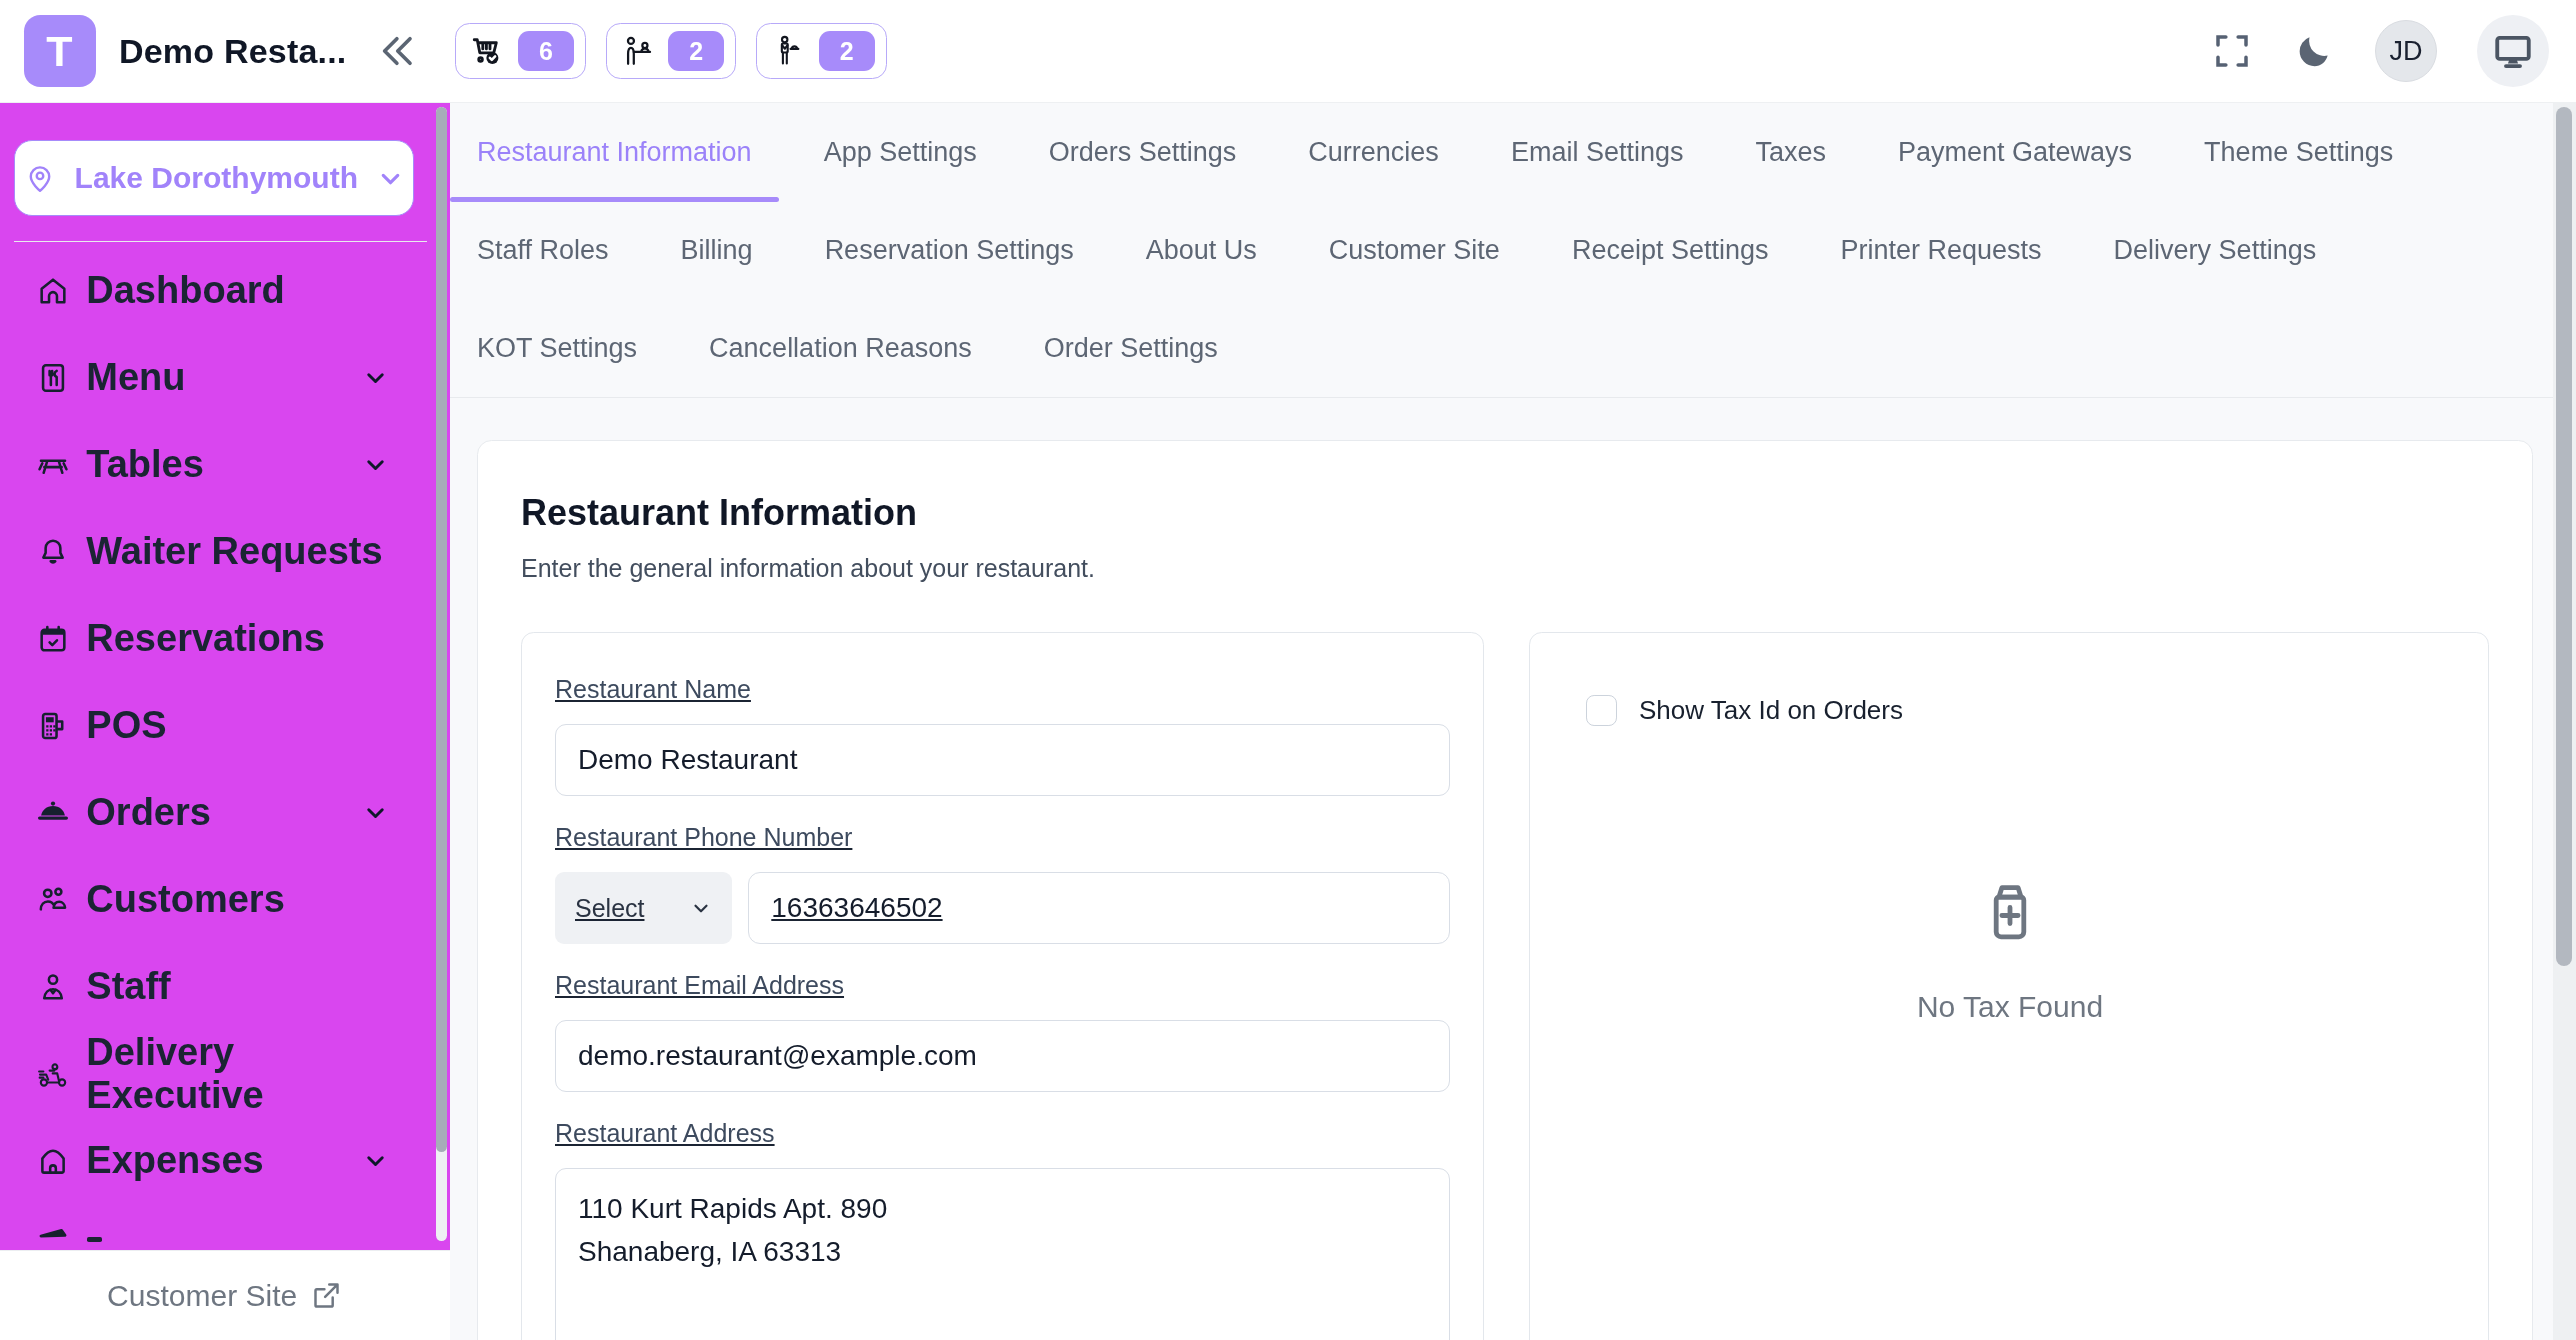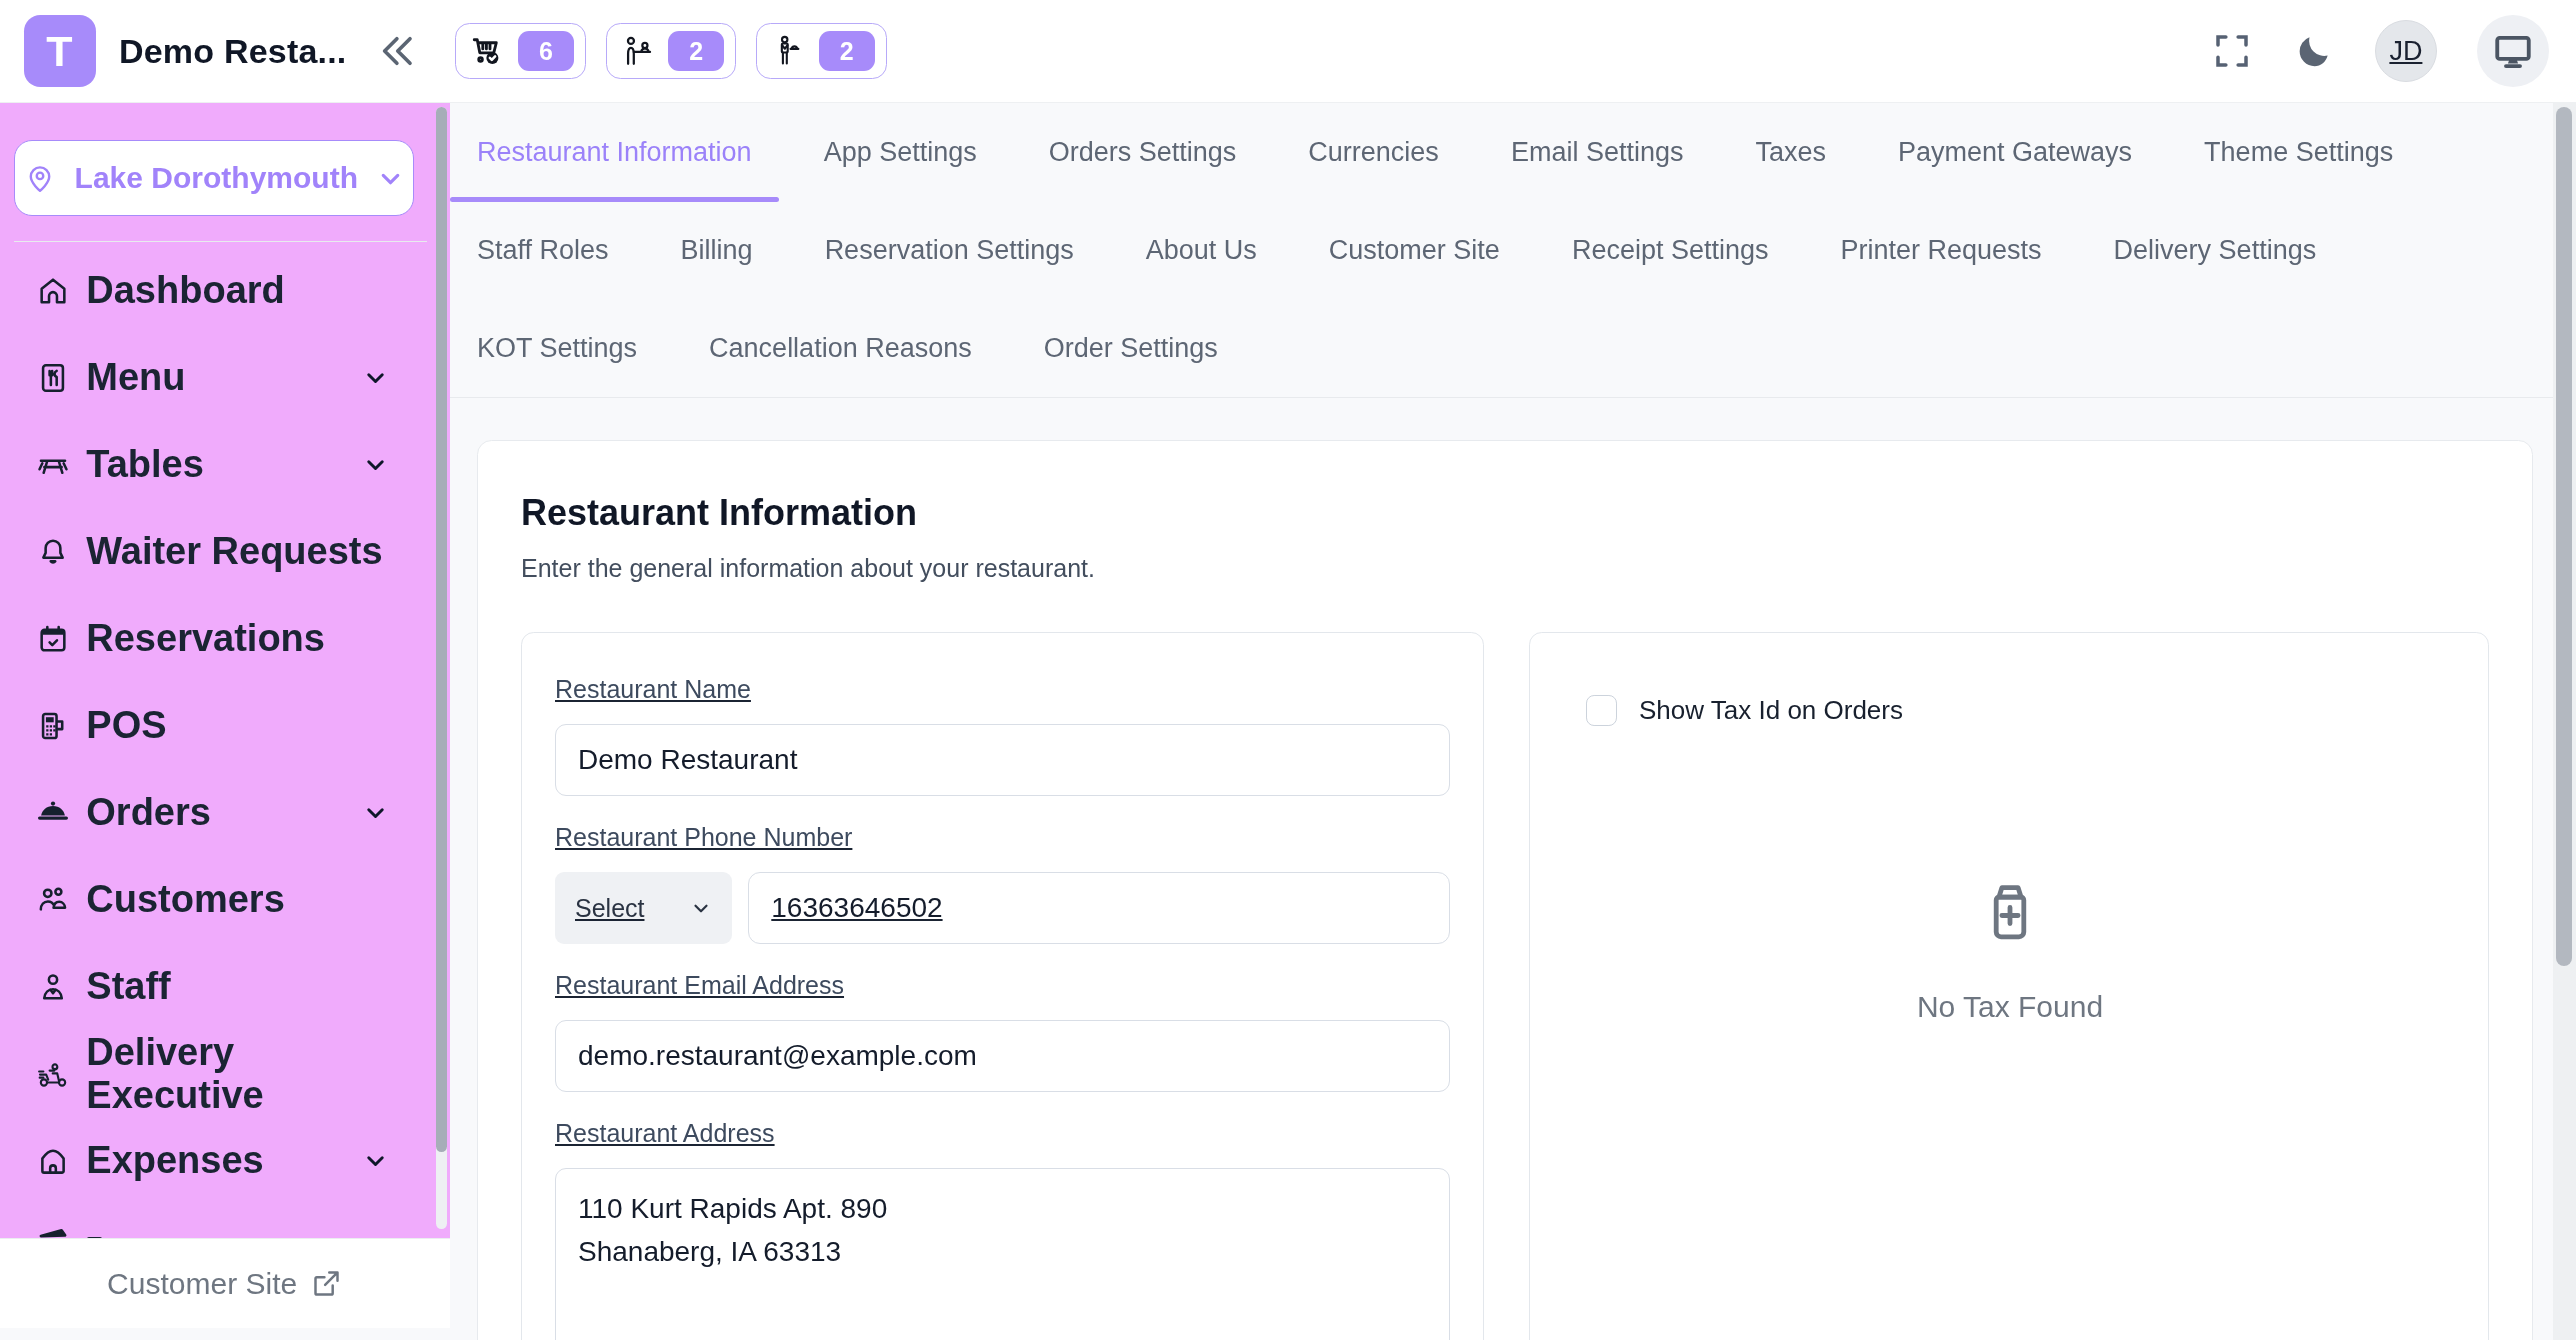--- a/index.html
+++ b/index.html
@@ -16,26 +16,26 @@
   .collapse-btn { margin-left:29px; color:#5b6573; cursor:pointer; }
   .badge-group { display:flex; gap:20px; margin-left:38px; }
   .hbadge { height:56px; border:1.8px solid #b7a9f9; border-radius:14.5px; background:#fff; display:flex;
             align-items:center; gap:12.7px; padding:0 11px 0 12.7px; cursor:pointer; }
   .hbadge .bicon { color:#12161f; }
   .hpill { min-width:56px; height:40px; border-radius:11px; background:var(--brand,#a78bfa); color:#fff;
            font-size:25px; font-weight:700; display:flex; align-items:center; justify-content:center; padding:0 9px; }
   .hright { margin-left:auto; display:flex; align-items:center; gap:40px; padding-right:3.6px; }
   .icon-btn { color:#566173; cursor:pointer; }
   .avatar { width:62px; height:62px; border-radius:50%; background:#e4e7eb; border:0.9px solid #d9dce1;
-            display:flex; align-items:center; justify-content:center; font-size:27px; color:#1a2130; cursor:pointer;text-decoration:underline; }
+            display:flex; align-items:center; justify-content:center; font-size:27px; color:#1a2130; cursor:pointer; }
   .monitor-btn { width:72px; height:72px; border-radius:50%; background:#eef0f4; display:flex; align-items:center;
                  justify-content:center; color:#4b5563; cursor:pointer; }
 
   
-  .sidebar { position:absolute; top:103px; left:0; bottom:12px; width:450px; background:#f0abfc; z-index:10; }
+  .sidebar { position:absolute; top:103px; left:0; bottom:0; width:450px; background:#d946ef; z-index:10; }
   .branch-pill { margin:37px 36px 0 13.6px; height:76px; border:1.8px solid #a78bfa; border-radius:18px; background:#fff;
                  display:flex; align-items:center; justify-content:center; gap:18px; color:#a183fa; cursor:pointer; }
   .branch-pill .blabel { font-size:30px; font-weight:700; }
   .side-divider { border-top:1.8px solid #e8ebee; margin:25px 23.5px 0 13.6px; }
   .nav { margin-top:5.4px; }
   .nav-item { height:87px; display:flex; align-items:center; padding:0 61px 0 36px; cursor:pointer; }
   .nav-item .nicon { width:34px; color:#16202e; margin-right:16.3px; flex:none; }
   .nav-item .nlabel { font-size:38px; font-weight:700; color:#1b2433; }
   .nav-item .nchevron { margin-left:auto; color:#0f172a; }
   .nav-item.partial { height:54px; align-items:flex-start; padding-top:20px; }

